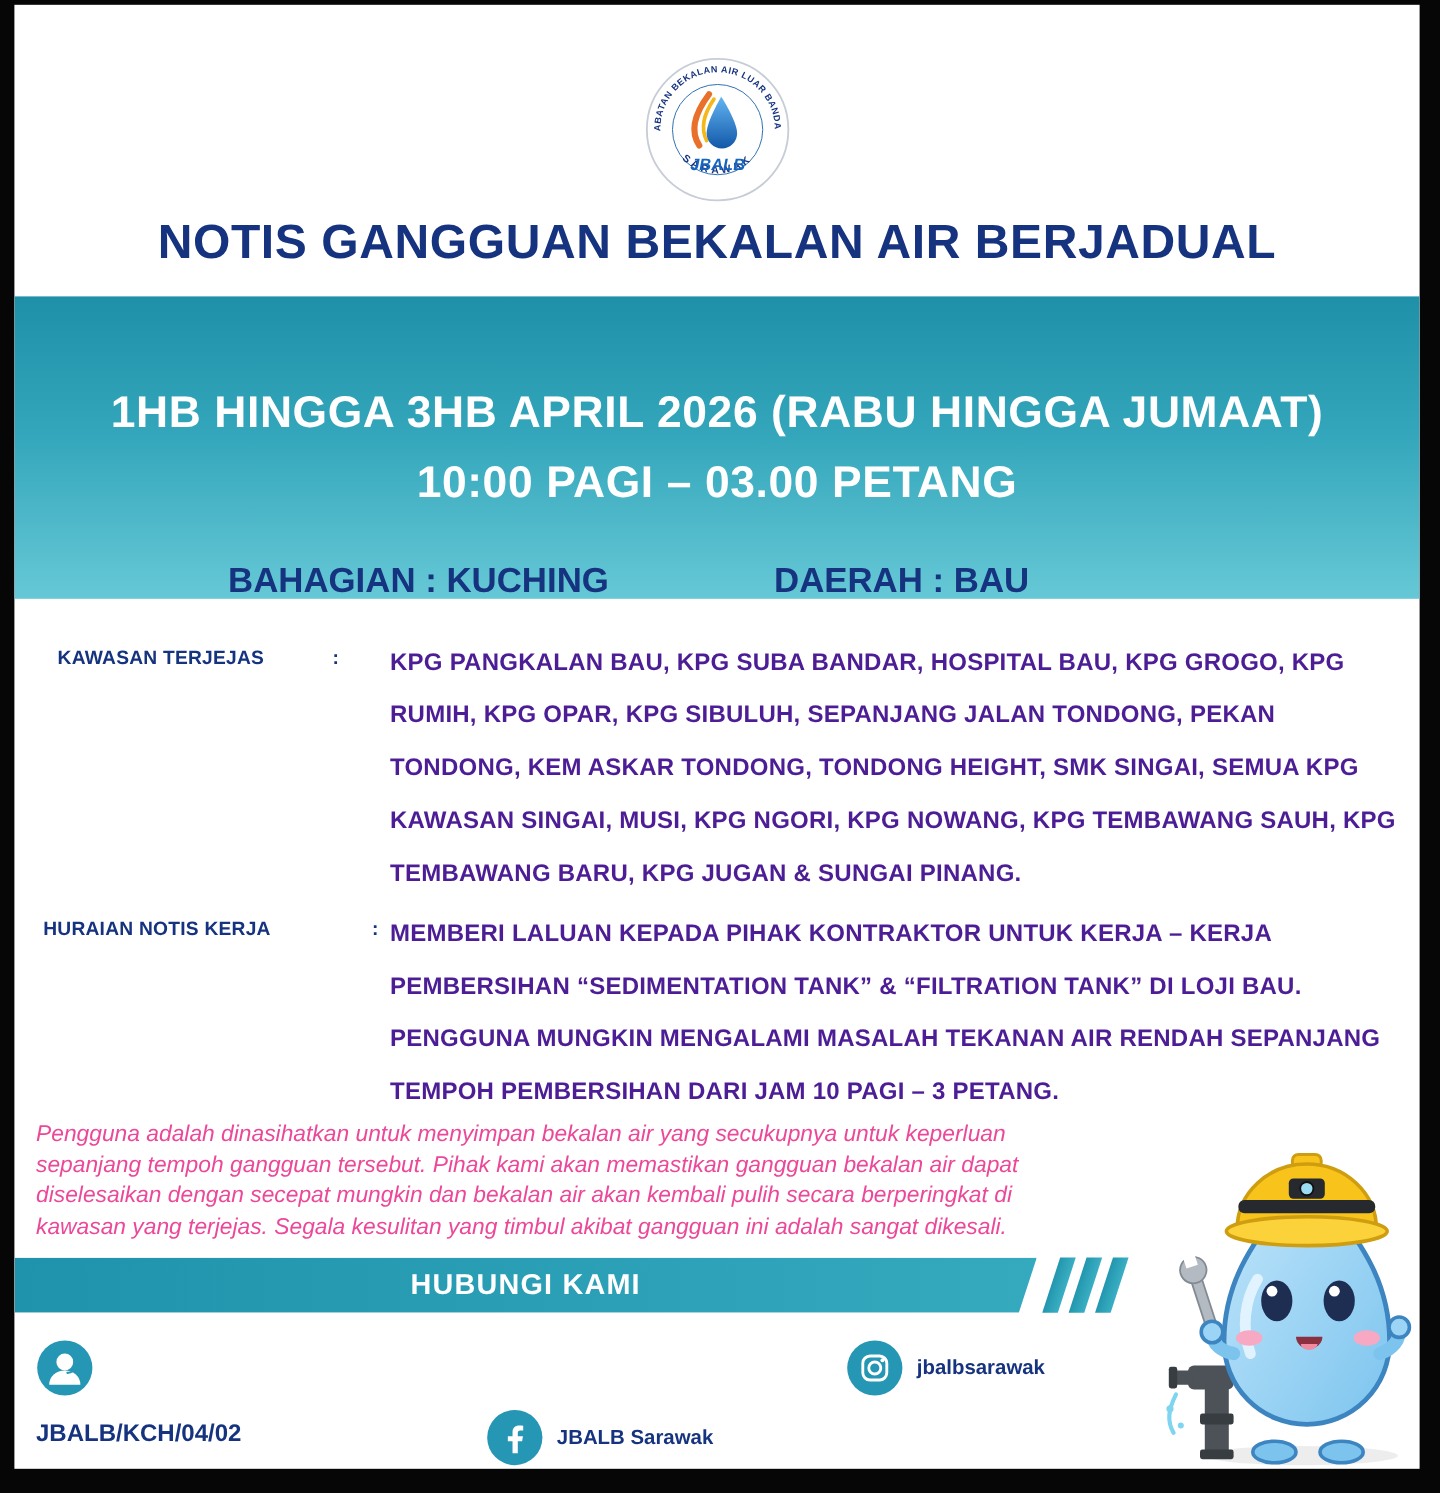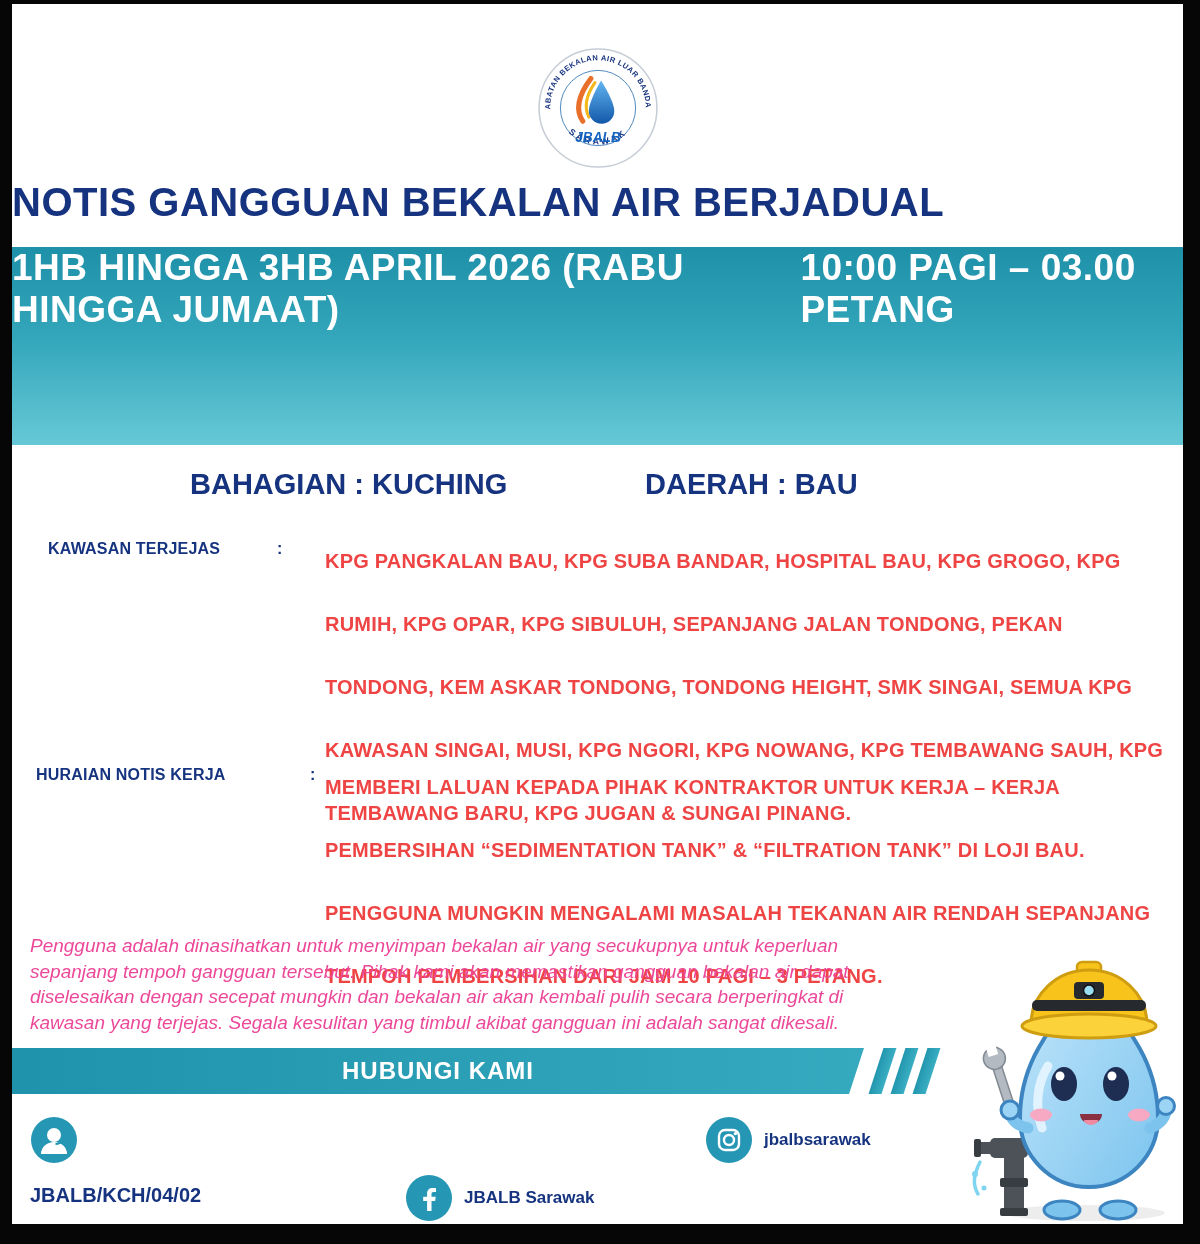--- a/index.html
+++ b/index.html
@@ -6,40 +6,40 @@
   .frame {
     position:relative; width:1200px; height:1244px; background:#060606;
     font-family:"Liberation Sans", sans-serif; overflow:hidden;
   }
   .page {
     position:absolute; left:12px; top:4px; width:1171px; height:1220px;
     background:#ffffff; overflow:hidden;
   }
   .logo { position:absolute; left:50%; transform:translateX(-50%); top:42px; width:124px; height:124px; }
   .title {
-    position:absolute; left:0; width:100%; top:176px; margin:0; text-align:left;
+    position:absolute; left:0; width:100%; top:176px; margin:0; text-align:center;
     font-size:40px; font-weight:800; color:#16337f; letter-spacing:0.5px;
   }
   .schedule-banner {
-    position:absolute; left:0; top:243px; width:100%; height:198px;
+    position:absolute; left:0; top:243px; width:100%; height:252px;
     background:linear-gradient(180deg,#1e90a8 0%, #33a6bb 45%, #66c8d6 100%);
-    display:flex; justify-content:center; gap:16px;
+    display:flex; flex-direction:column; justify-content:center; align-items:center; gap:16px;
   }
   .sched-line { color:#ffffff; font-size:37px; font-weight:800; letter-spacing:0.5px; }
   .region { position:absolute; top:464px; font-size:29px; font-weight:800; color:#16337f; }
   .bahagian { left:178px; }
   .daerah { left:633px; }
   .sec-label, .sec-colon { position:absolute; font-size:16px; font-weight:800; color:#16337f; letter-spacing:0.2px; }
   .kawasan-label { left:36px; top:536px; }
   .kawasan-colon { left:265px; top:536px; }
   .huraian-label { left:24px; top:762px; }
   .huraian-colon { left:298px; top:762px; }
   .sec-text {
     position:absolute; left:313px; width:852px; font-size:20px; font-weight:800;
-    color:#ef4444; line-height:63px; letter-spacing:0.2px;
+    color:#4c1d95; line-height:44px; letter-spacing:0.2px;
   }
   .kawasan-text { top:526px; }
   .huraian-text { top:752px; }
   .advisory {
     position:absolute; left:18px; top:929px; width:845px; margin:0;
     font-style:italic; font-size:19px; line-height:25.5px; color:#ec4899;
   }
   .hubungi-banner {
     position:absolute; left:0; top:1044px; width:852px; height:46px;
     background:linear-gradient(90deg,#1f93ab,#35a9be);

